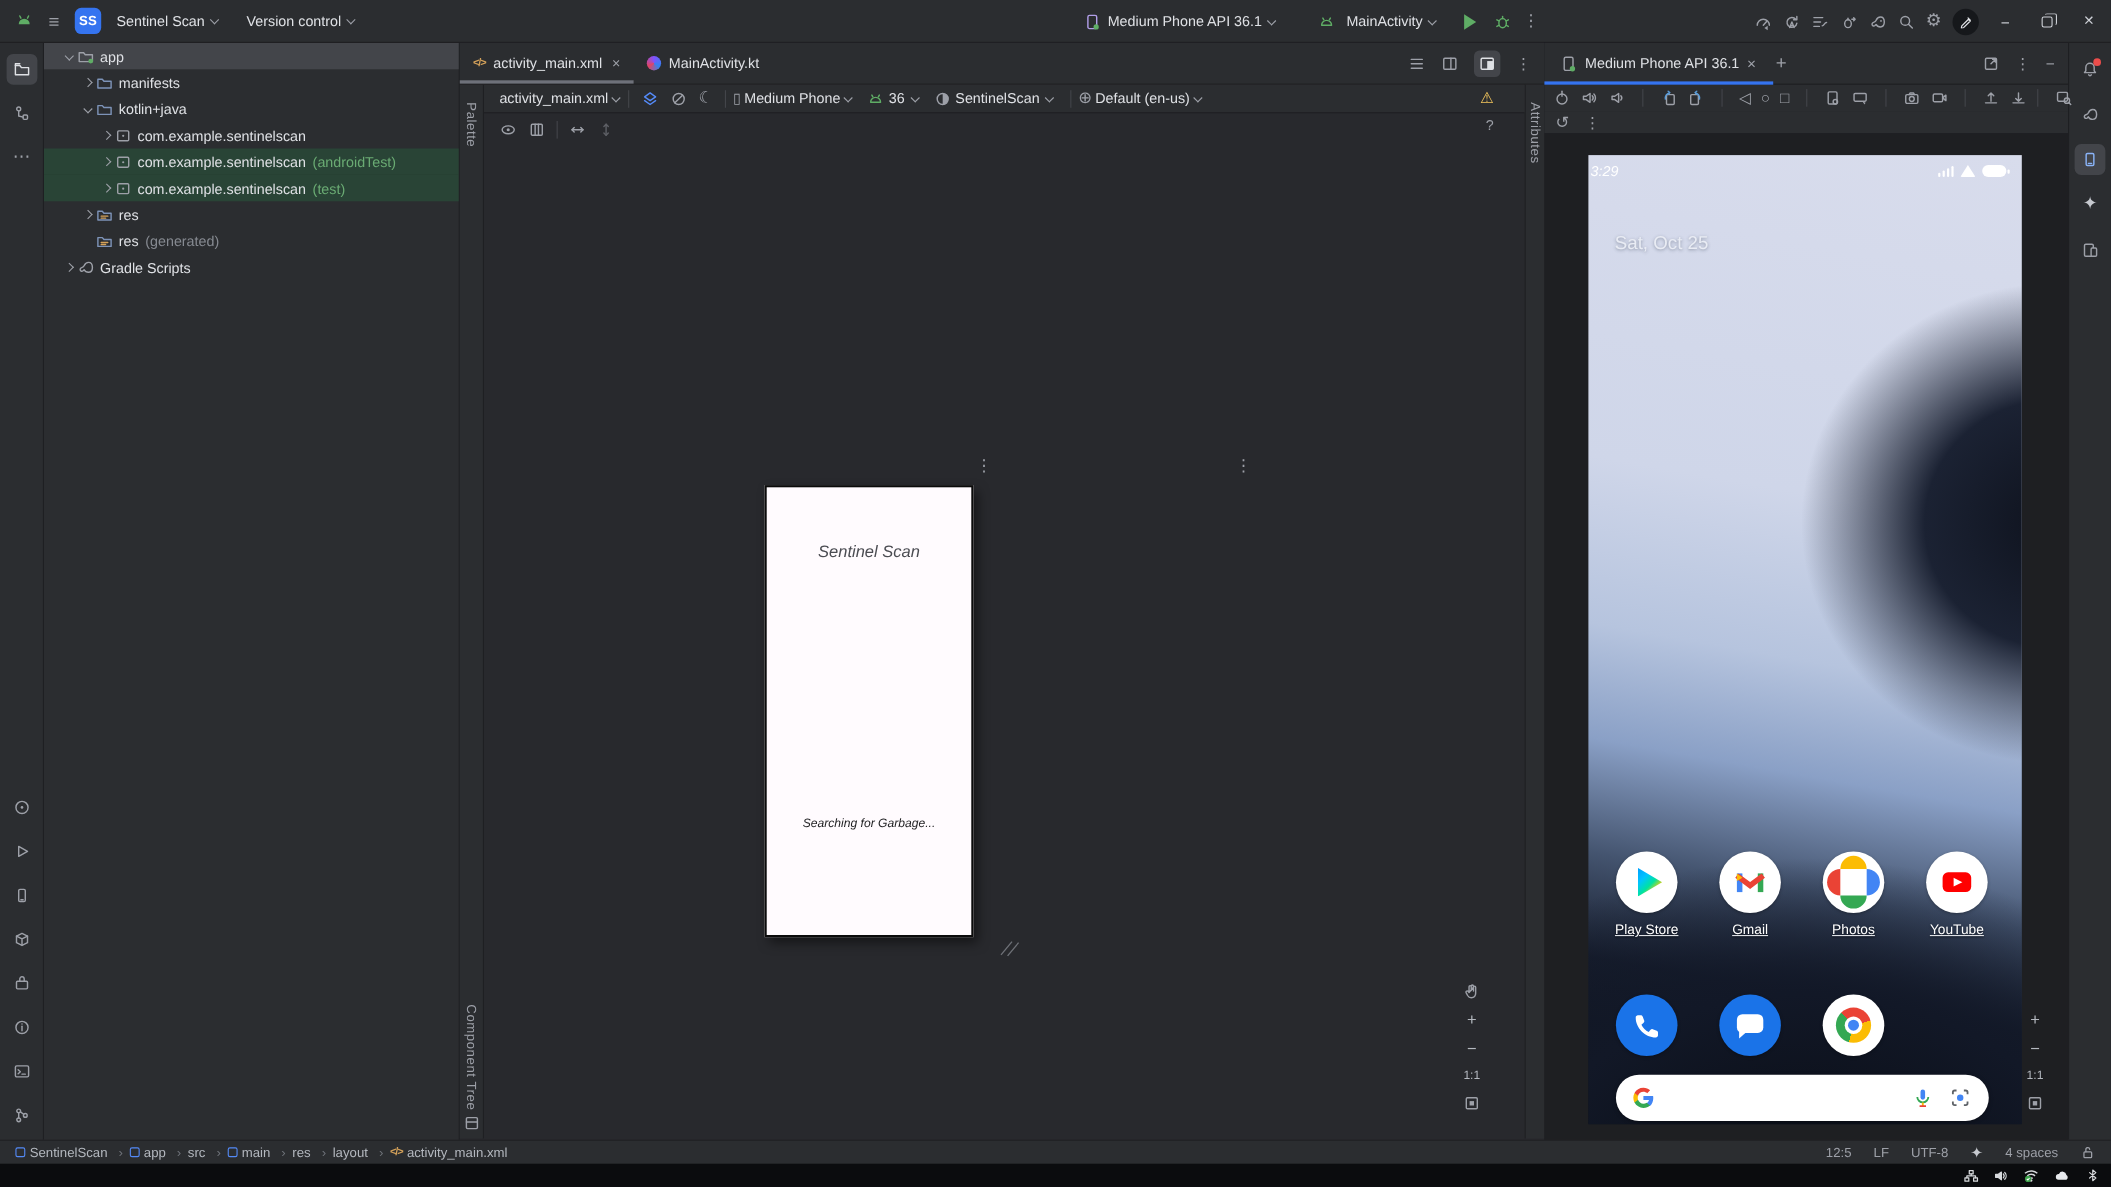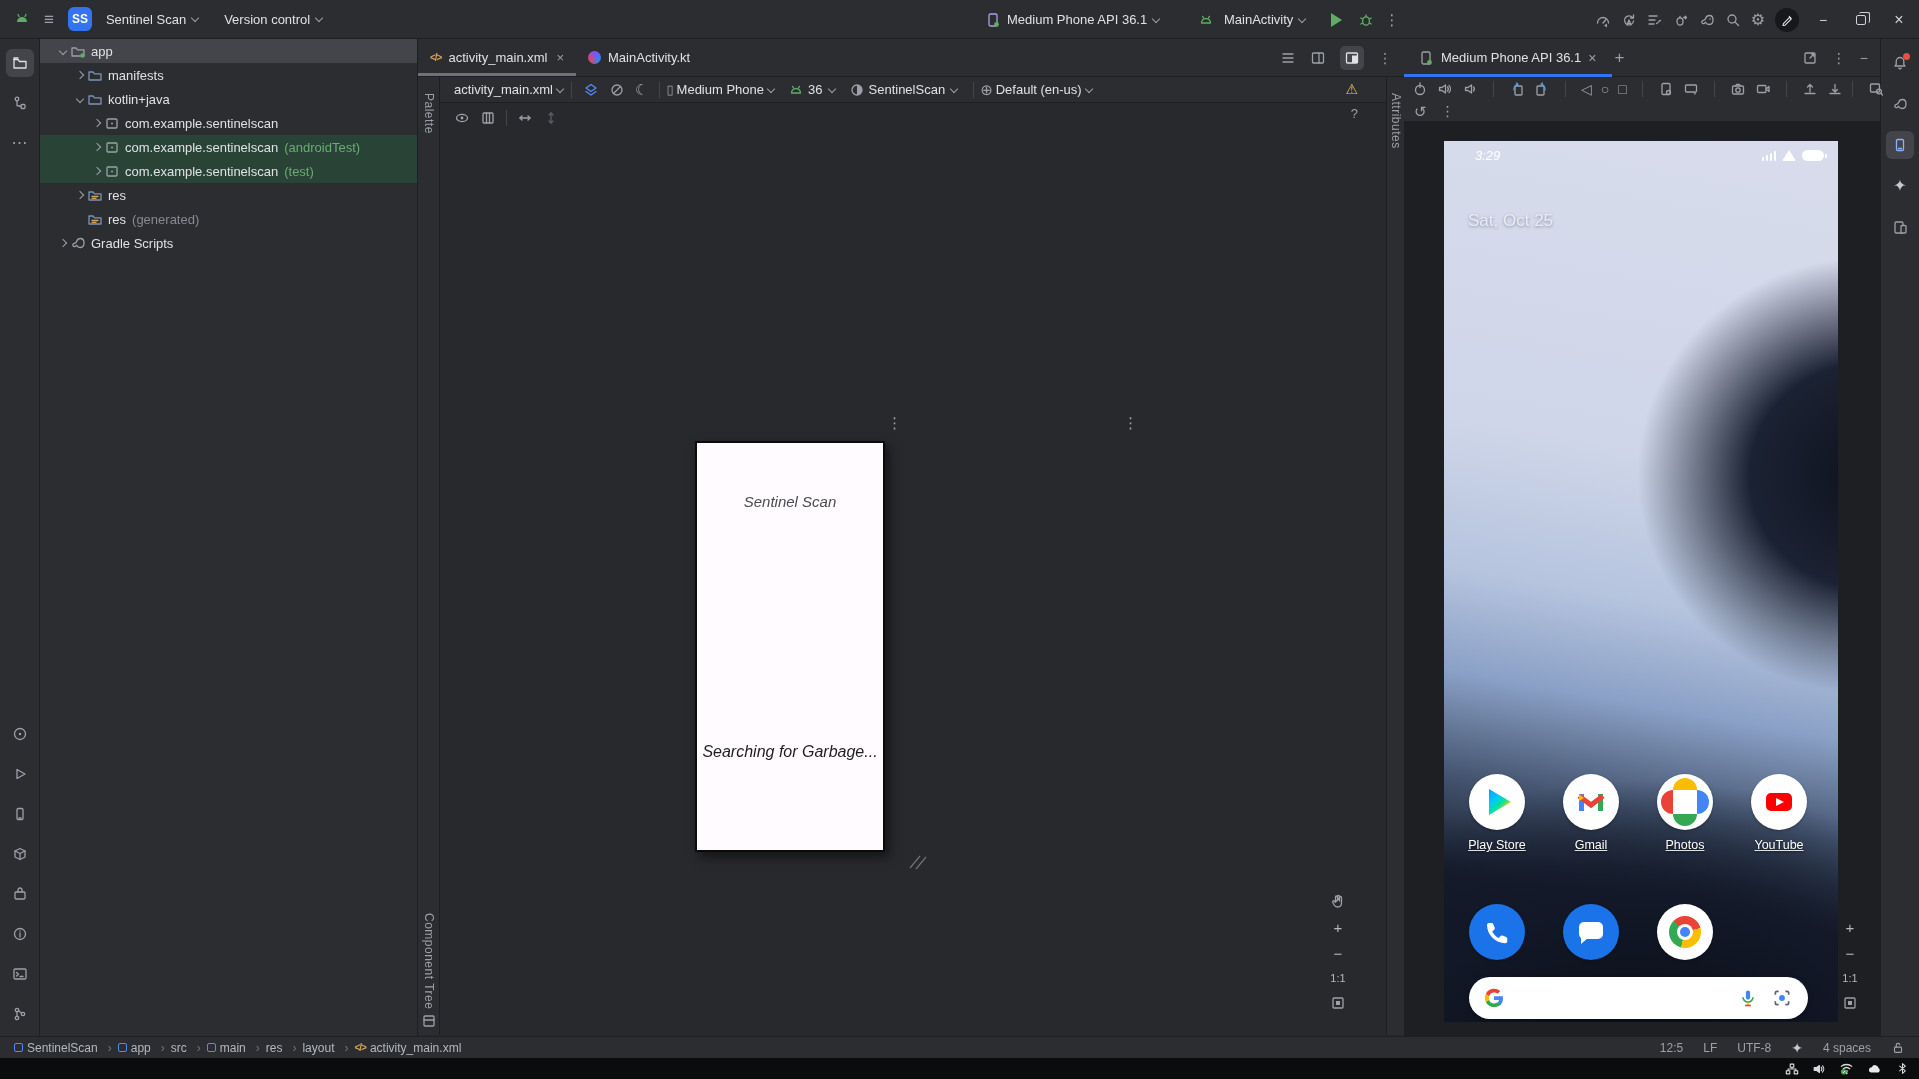--- a/index.html
+++ b/index.html
@@ -75,21 +75,21 @@
   .dbar2 { position:absolute; left:22px; right:18px; top:26px; height:29px; display:flex; align-items:center; padding-left:14px; }
   .dbar1 .lbl { margin:0 2px 0 4px; }
   .canvas { position:absolute; left:22px; right:18px; top:55px; bottom:0; }
 
   .kebab { position:absolute; color:#9da0a8; font-size:15px; letter-spacing:0; }
   .preview-design { position:absolute; left:255px; top:309px; width:190px; height:411px; background:#fffbfe;
                     border:2px solid #0b0b0b; box-shadow:4px 5px 10px rgba(0,0,0,.5); }
   .pd-title { position:absolute; left:0; right:0; top:50px; text-align:center; font-style:italic;
               font-size:15px; color:#4b4c52; }
   .pd-status { position:absolute; left:0; right:0; top:300px; text-align:center; font-style:italic;
-               font-size:16px; color:#1e1e20; }
+               font-size:11px; color:#1e1e20; }
   .preview-blueprint { position:absolute; left:492px; top:309px; width:190px; height:411px; background:#26596a;
                        border:2px solid #79c8df; box-shadow:4px 5px 10px rgba(0,0,0,.5); }
   .preview-blueprint::before { content:""; position:absolute; left:0; right:0; top:0; height:13px;
                        background:linear-gradient(#5b8a99,rgba(91,138,153,0)); }
   .preview-blueprint::after { content:""; position:absolute; left:0; right:0; bottom:0; height:15px;
                        background:linear-gradient(rgba(91,138,153,0),#4f818f); }
   .bp-rect1 { position:absolute; left:47px; top:46px; width:94px; height:25px; border:2px solid #8fd4e6;
               background:#39707f; }
   .bp-rect2 { position:absolute; left:36px; top:297px; width:118px; height:20px; border:2px solid #8fd4e6; }
   .bp-rect2 span { position:absolute; left:0; right:0; top:-5px; text-align:center; color:#9adcec;
@@ -109,21 +109,21 @@
   .dev-underline { position:absolute; left:0; top:35px; width:208px; height:3px; background:#3574f0; }
   .devtab-right { margin-left:auto; display:flex; align-items:center; gap:14px; padding-right:12px; }
   .dev-toolbar { height:24px; background:#2b2d30; display:flex; align-items:center; padding-left:8px; gap:9px; }
   .dev-toolbar2 { height:20px; background:#2b2d30; display:flex; align-items:center; padding-left:10px; gap:14px; }
 
   .screen { position:absolute; left:40px; top:102px; width:394px; height:881px; overflow:hidden;
     background:
       radial-gradient(95% 40% at 108% 38%, #0e121d 0%, #1b2233 32%, rgba(27,34,51,0) 62%),
       radial-gradient(150% 52% at 50% 110%, #070a10 0%, #121827 45%, rgba(18,24,39,0) 72%),
       linear-gradient(190deg, #d8dcec 0%, #cfd6e9 36%, #b6c4de 52%, #8aa0c6 63%, #44546f 74%, #161d2d 84%, #0b0f17 100%); }
-  .scr-time { position:absolute; left:31px; top:7px; color:#fff; font-size:13px;font-style:italic; }
+  .scr-time { position:absolute; left:2px; top:7px; color:#fff; font-size:13px;font-style:italic; }
   .scr-status { position:absolute; right:14px; top:9px; display:flex; align-items:center; gap:6px; }
   .sigbars { display:flex; align-items:flex-end; gap:1.5px; }
   .sigbars i { display:block; width:2.5px; background:#fff; border-radius:1px; }
   .wifi { width:0; height:0; border-left:7px solid transparent; border-right:7px solid transparent;
           border-bottom:11px solid #fff; border-radius:2px; }
   .batt { width:22px; height:11px; background:#fff; border-radius:5.5px; position:relative; }
   .batt::after { content:""; position:absolute; right:-3px; top:3.5px; width:2px; height:4px; background:#fff; border-radius:1px; }
   .scr-date { position:absolute; left:24px; top:70px; font-size:17px; color:#e9ecf4;
               text-shadow:0 1px 3px rgba(40,50,70,.45); }
   .apps-row { position:absolute; left:6px; display:flex;text-decoration:underline; }

